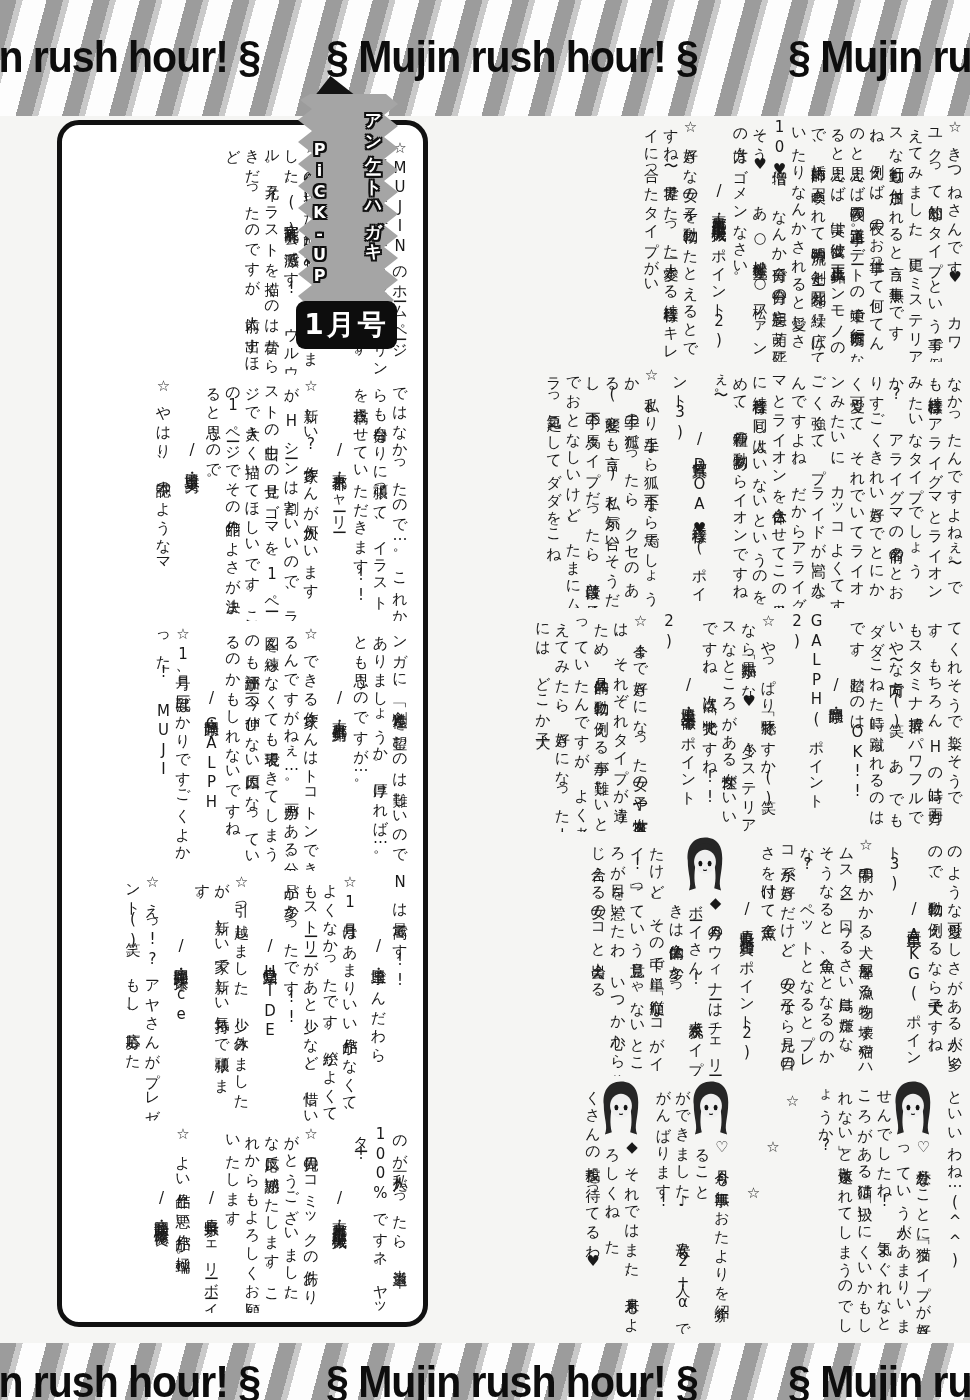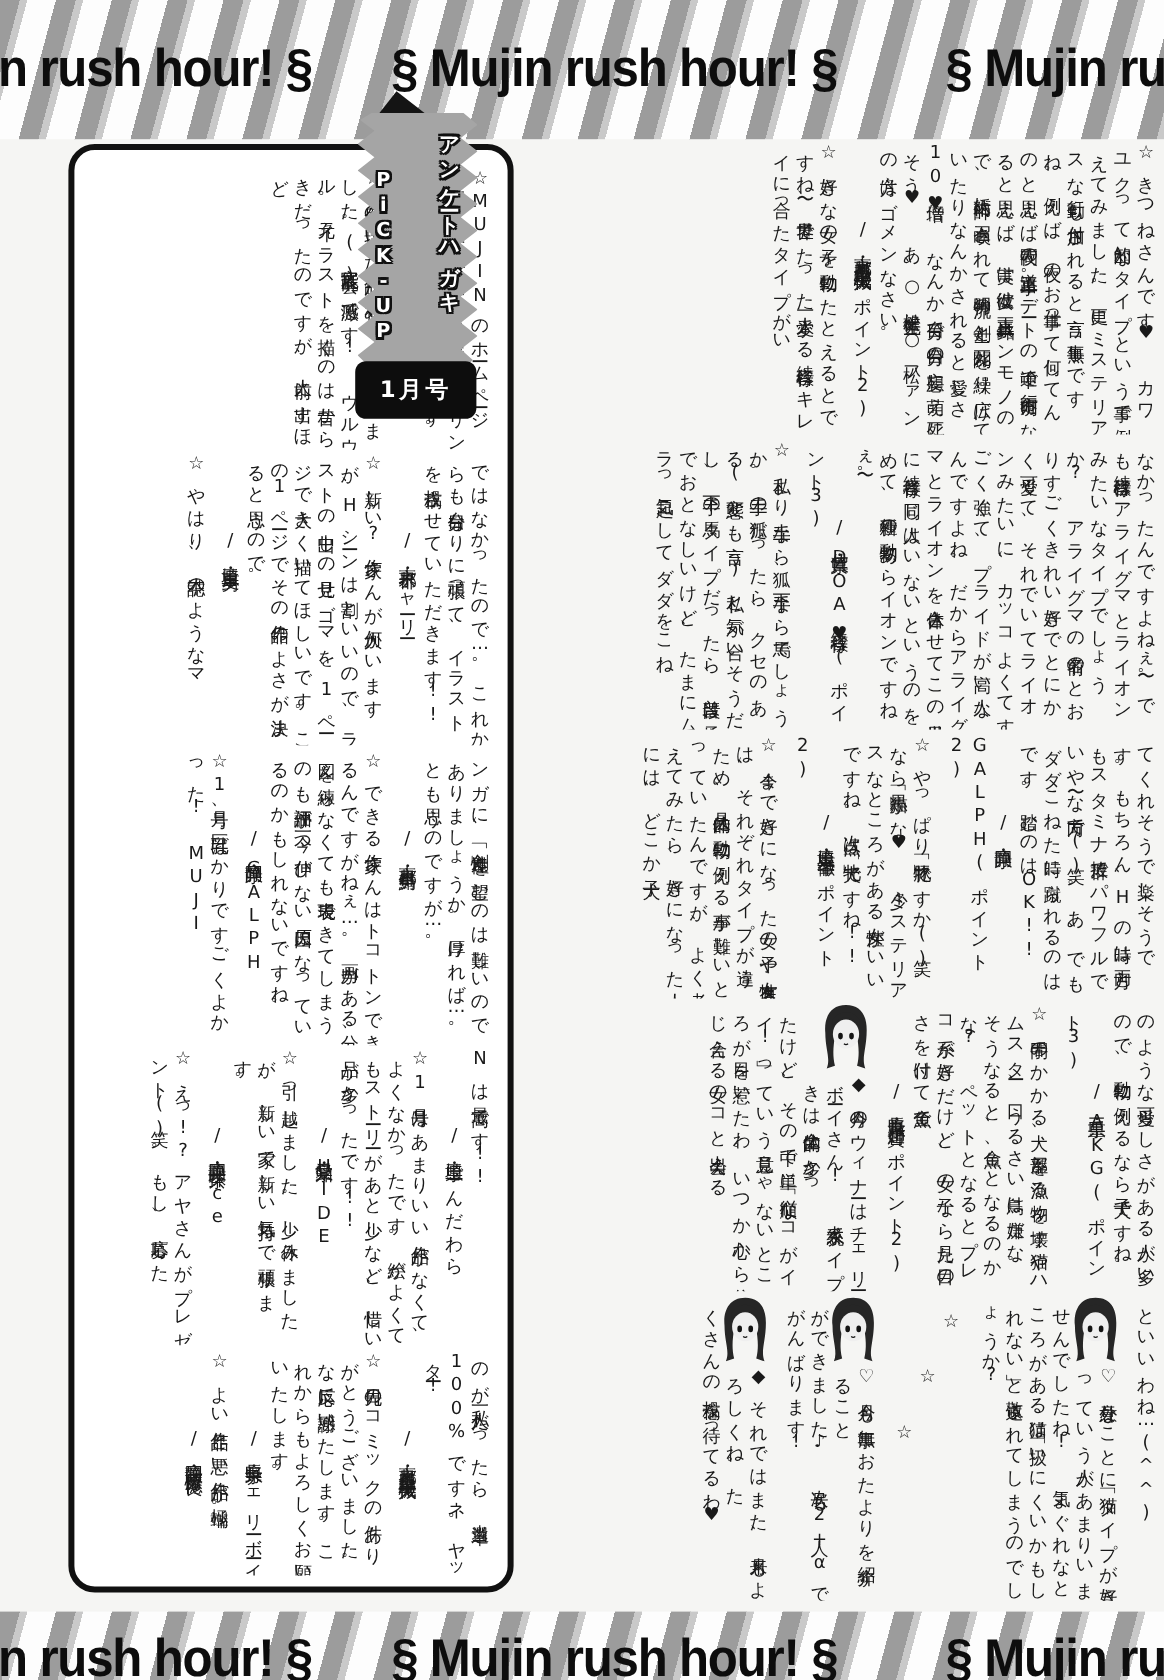--- a/index.html
+++ b/index.html
@@ -36,21 +36,21 @@
   .ribbon-text{
     position:absolute;writing-mode:vertical-rl;text-orientation:upright;
     font-weight:bold;color:#fff;letter-spacing:2px;
     text-shadow:-2px -2px 0 #101010,2px -2px 0 #101010,-2px 2px 0 #101010,2px 2px 0 #101010,0 2px 0 #101010,2px 0 0 #101010,0 -2px 0 #101010,-2px 0 0 #101010;
   }
   .ribbon-main{right:12px;top:8px;font-size:17px;}
   .ribbon-sub{left:12px;top:46px;font-size:16px;}
   .issue-badge{
     position:absolute;left:296px;top:301px;width:101px;height:48px;
     background:#0d0d0d;border-radius:9px;display:flex;align-items:center;justify-content:center;
-    color:#fff;font-size:19px;font-weight:bold;letter-spacing:3px;
+    color:#fff;font-size:28px;font-weight:bold;letter-spacing:3px;
   }
   
   .left-letter-box{
     position:absolute;left:57px;top:120px;width:361px;height:1197px;
     border:5px solid #111;border-radius:22px;background:#fff;
   }
   
   .vband{
     position:absolute;writing-mode:vertical-rl;text-orientation:upright;
     overflow:hidden;font-size:15px;line-height:19.5px;letter-spacing:1.5px;

